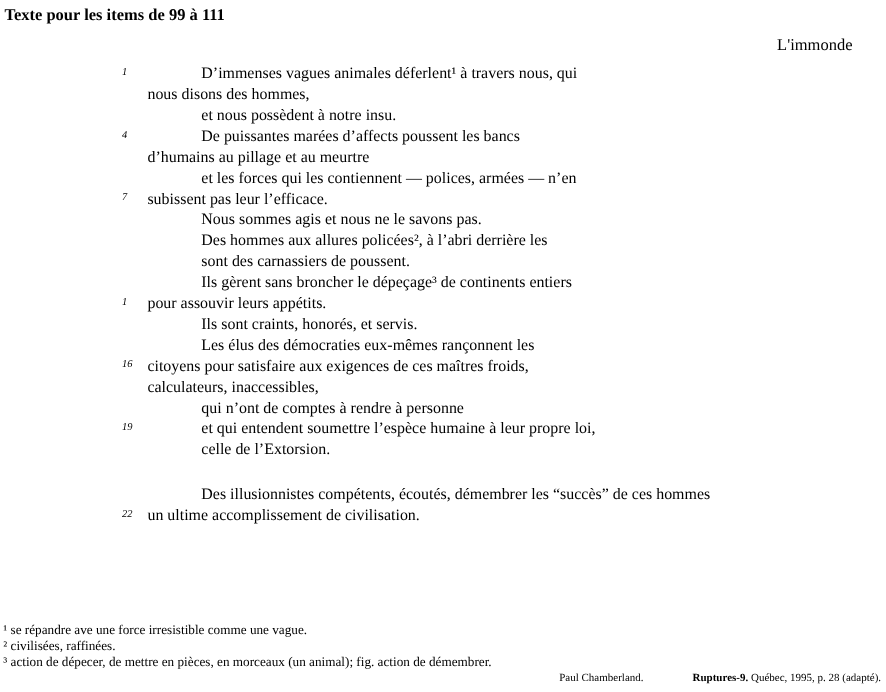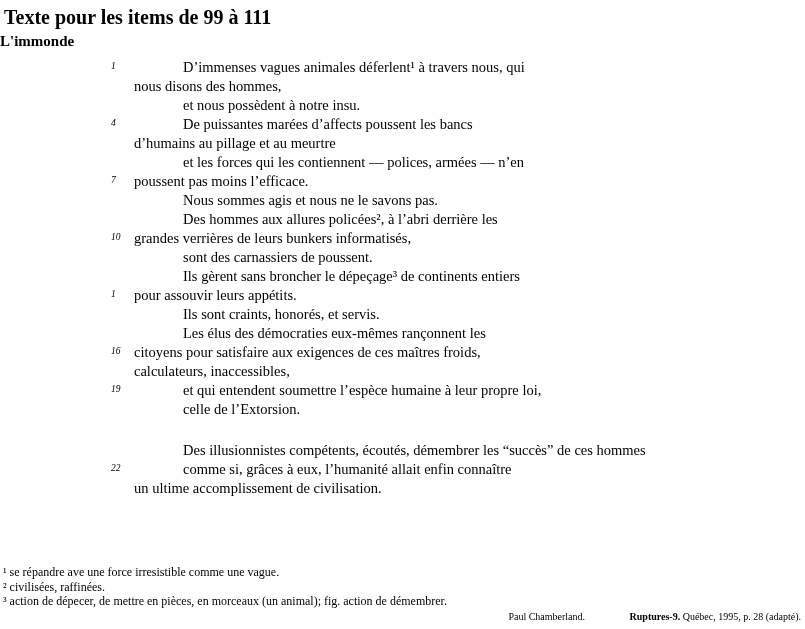--- a/index.html
+++ b/index.html
@@ -6,27 +6,27 @@
   .page {
     position:relative;
     width:805px; height:629px;
     background:#ffffff;
     color:#000000;
     font-family:"Liberation Serif", serif;
     overflow:hidden;
   }
   .doc-header {
     position:absolute; left:4px; top:6px;
-    font-size:20px; font-weight:bold;
+    font-size:15px; font-weight:bold;
     white-space:nowrap;
   }
   .poem-title {
     position:absolute; left:0; top:33px;
-    width:775px; text-align:left;
-    font-size:15px; font-weight:bold;
+    width:775px; text-align:right;
+    font-size:15px; font-weight:normal;
   }
   .poem {
     position:absolute; left:134px; top:58px;
     width:660px;
     font-size:14.5px;
   }
   .stanza { position:relative; }
   .stanza.gap-1 { }
   .stanza.gap-2 { margin-top:22px; }
   .line {
@@ -62,41 +62,41 @@
 
   <div class="poem">
 
     <div class="stanza">
       <div class="line tab"><span class="num">1</span><span>D’immenses vagues animales déferlent¹ à travers nous, qui</span></div>
       <div class="line"><span class="num"></span><span>nous disons des hommes,</span></div>
       <div class="line tab"><span class="num"></span><span>et nous possèdent à notre insu.</span></div>
       <div class="line tab"><span class="num">4</span><span>De puissantes marées d’affects poussent les bancs</span></div>
       <div class="line"><span class="num"></span><span>d’humains au pillage et au meurtre</span></div>
       <div class="line tab"><span class="num"></span><span>et les forces qui les contiennent — polices, armées — n’en</span></div>
-      <div class="line"><span class="num">7</span><span>poussent pas moins l’efficace.</span></div>
+      <div class="line"><span class="num">7</span><span>subissent pas leur l’efficace.</span></div>
       <div class="line tab"><span class="num"></span><span>Nous sommes agis et nous ne le savons pas.</span></div>
     </div>
 
     <div class="stanza gap-1">
       <div class="line tab"><span class="num"></span><span>Des hommes aux allures policées², à l’abri derrière les</span></div>
-      <div class="line"><span class="num">10</span><span>grandes verrières de leurs bunkers informatisés,</span></div>
       <div class="line tab"><span class="num"></span><span>sont des carnassiers de poussent.</span></div>
       <div class="line tab"><span class="num"></span><span>Ils gèrent sans broncher le dépeçage³ de continents entiers</span></div>
       <div class="line"><span class="num">1</span><span>pour assouvir leurs appétits.</span></div>
       <div class="line tab"><span class="num"></span><span>Ils sont craints, honorés, et servis.</span></div>
       <div class="line tab"><span class="num"></span><span>Les élus des démocraties eux-mêmes rançonnent les</span></div>
       <div class="line"><span class="num">16</span><span>citoyens pour satisfaire aux exigences de ces maîtres froids,</span></div>
       <div class="line"><span class="num"></span><span>calculateurs, inaccessibles,</span></div>
+      <div class="line tab"><span class="num"></span><span>qui n’ont de comptes à rendre à personne</span></div>
       <div class="line tab"><span class="num">19</span><span>et qui entendent soumettre l’espèce humaine à leur propre loi,</span></div>
       <div class="line tab"><span class="num"></span><span>celle de l’Extorsion.</span></div>
     </div>
 
     <div class="stanza gap-2">
       <div class="line tab"><span class="num"></span><span>Des illusionnistes compétents, écoutés, démembrer les “succès” de ces hommes</span></div>
-      <div class="line tab"><span class="num">22</span><span>comme si, grâces à eux, l’humanité allait enfin connaître</span></div>
+      <div class="line tab"><span class="num">22</span></div>
       <div class="line"><span class="num"></span><span>un ultime accomplissement de civilisation.</span></div>
     </div>
 
   </div>
 
   <div class="footnotes">
     <div class="footnote">¹ se répandre ave une force irresistible comme une vague.</div>
     <div class="footnote">² civilisées, raffinées.</div>
     <div class="footnote">³ action de dépecer, de mettre en pièces, en morceaux (un animal); fig. action de démembrer.</div>
   </div>

